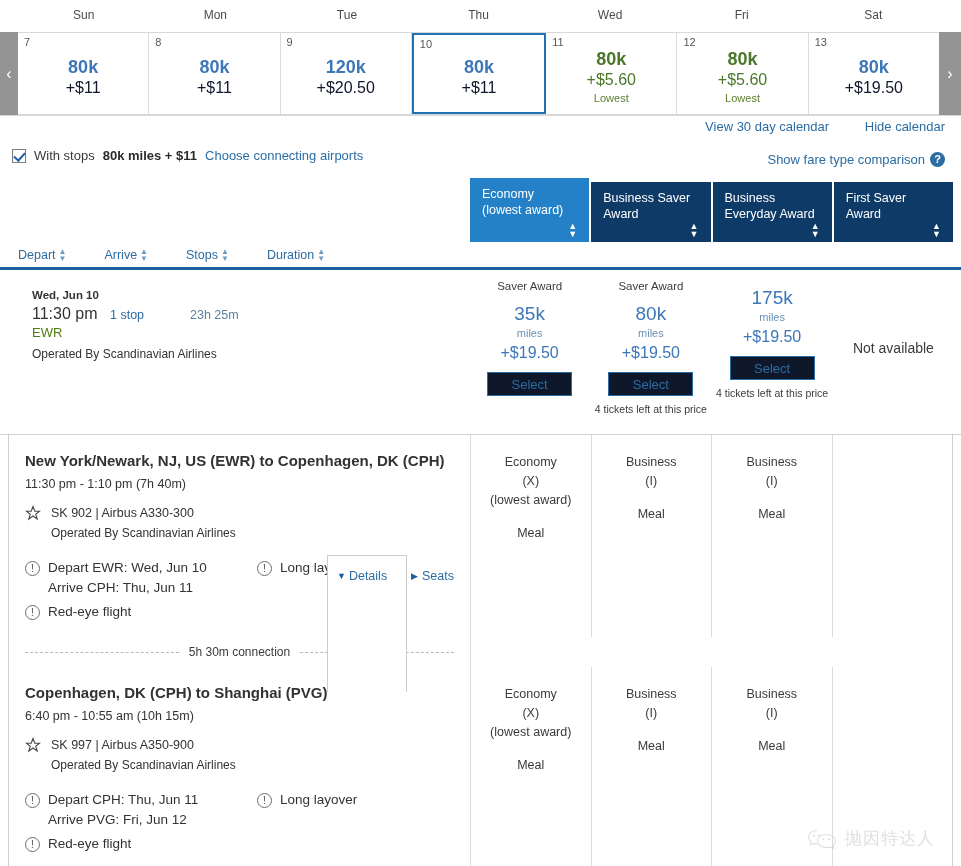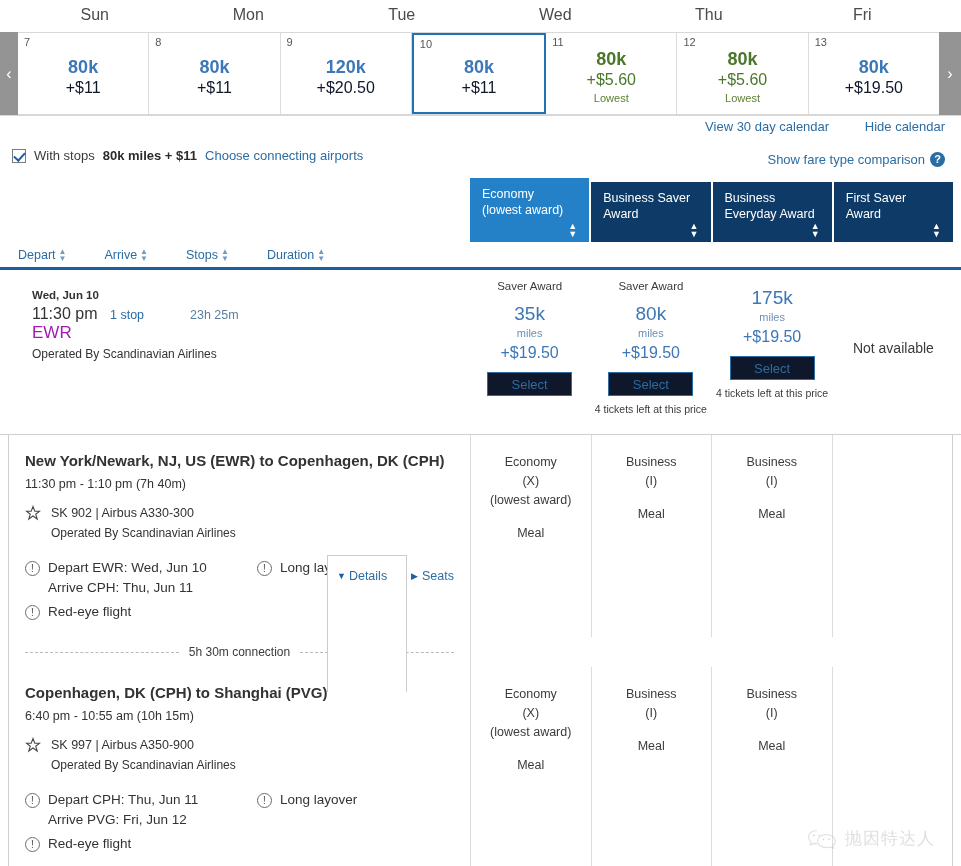--- a/index.html
+++ b/index.html
@@ -16,21 +16,21 @@
   
   .cal-weekdays {
     display: flex;
     height: 32px;
     padding-left: 18px;
     padding-right: 22px;
   }
   .cal-weekday {
     flex: 1 1 0;
     text-align: center;
-    font-size: 16px;
+    font-size: 12px;
     color: #4b4b4b;
     line-height: 30px;
     font-weight: 400;
   }
   .cal-row {
     display: flex;
     height: 84px;
     margin: 0 0 0 0;
     border-bottom: 1px solid #d8d8d8;
   }
@@ -246,22 +246,22 @@
     font-weight: bold;
     color: #333;
     line-height: 15px;
   }
   .big-time {
     font-size: 16px;
     color: #333;
     line-height: 21px;
   }
   .airport-code {
-    font-size: 17px;
-    color: #a21caf;
+    font-size: 13px;
+    color: #4d7c0f;
     line-height: 17px;
   }
   .stops-link {
     font-size: 12.5px;
     color: #2b6ca3;
     cursor: pointer;
   }
   .dur-text { font-size: 12.5px; color: #5b7fa0; }
   .operated {
     font-size: 12px;
@@ -502,23 +502,24 @@
 </style>
 </head>
 <body>
 
 <div class="page">
 
   <div class="cal-weekdays">
     <div class="cal-weekday">Sun</div>
     <div class="cal-weekday">Mon</div>
     <div class="cal-weekday">Tue</div>
+    <div class="cal-weekday">Thu</div>
     <div class="cal-weekday">Wed</div>
-    <div class="cal-weekday">Thu</div>
     <div class="cal-weekday">Fri</div>
+    <div class="cal-weekday">Sat</div>
   </div>
 
   <div class="cal-row">
     <div class="cal-arrow">‹</div>
     <div class="cal-cells">
 
       <div class="cal-cell">
         <span class="cal-daynum">7</span>
         <span class="cal-miles">80k</span>
         <span class="cal-price">+$11</span>

